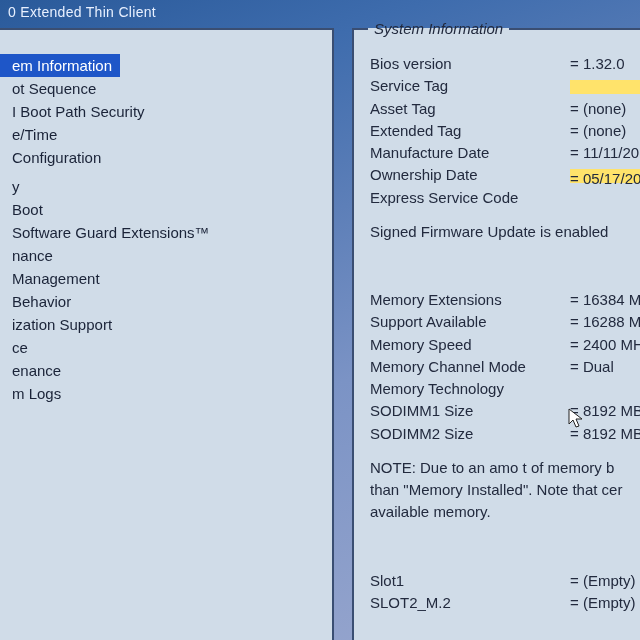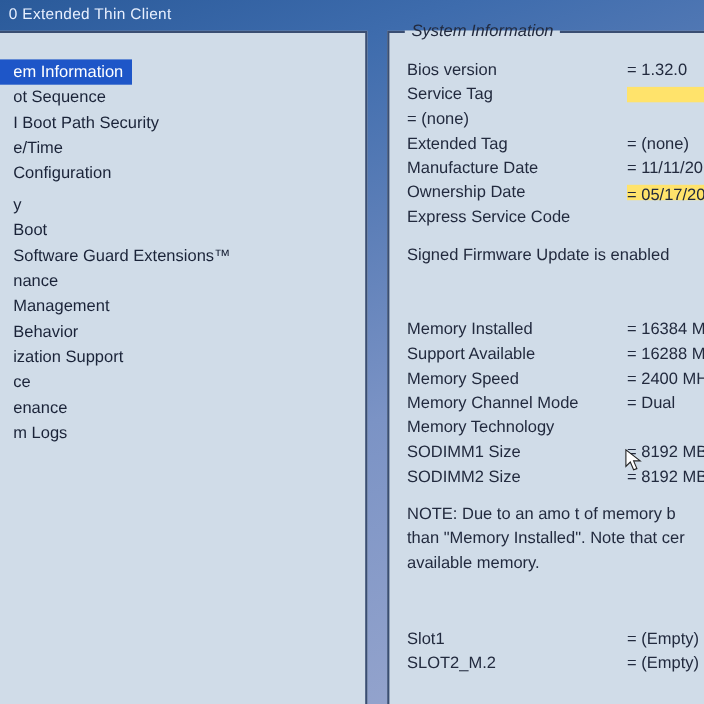--- a/index.html
+++ b/index.html
@@ -146,20 +146,21 @@
 
       <div class="row">
         <span class="label">Bios version</span>
         <span class="val">= 1.32.0</span>
       </div>
       <div class="row">
         <span class="label">Service Tag</span>
         <span class="val"><span class="hl"></span></span>
       </div>
       <div class="row">
+        <span class="label">Asset Tag</span>
         <span class="val">= (none)</span>
       </div>
       <div class="row">
         <span class="label">Extended Tag</span>
         <span class="val">= (none)</span>
       </div>
       <div class="row">
         <span class="label">Manufacture Date</span>
         <span class="val">= 11/11/20</span>
       </div>
@@ -169,21 +170,21 @@
       </div>
       <div class="row">
         <span class="label">Express Service Code</span>
       </div>
 
       <div class="gap-sm"></div>
       <div class="note">Signed Firmware Update is enabled</div>
       <div class="gap-lg"></div>
 
       <div class="row">
-        <span class="label">Memory Installed</span>
+        <span class="label">Memory Extensions</span>
         <span class="val">= 16384 M</span>
       </div>
       <div class="row">
         <span class="label">Support Available</span>
         <span class="val">= 16288 M</span>
       </div>
       <div class="row">
         <span class="label">Memory Speed</span>
         <span class="val">= 2400 MH</span>
       </div>

